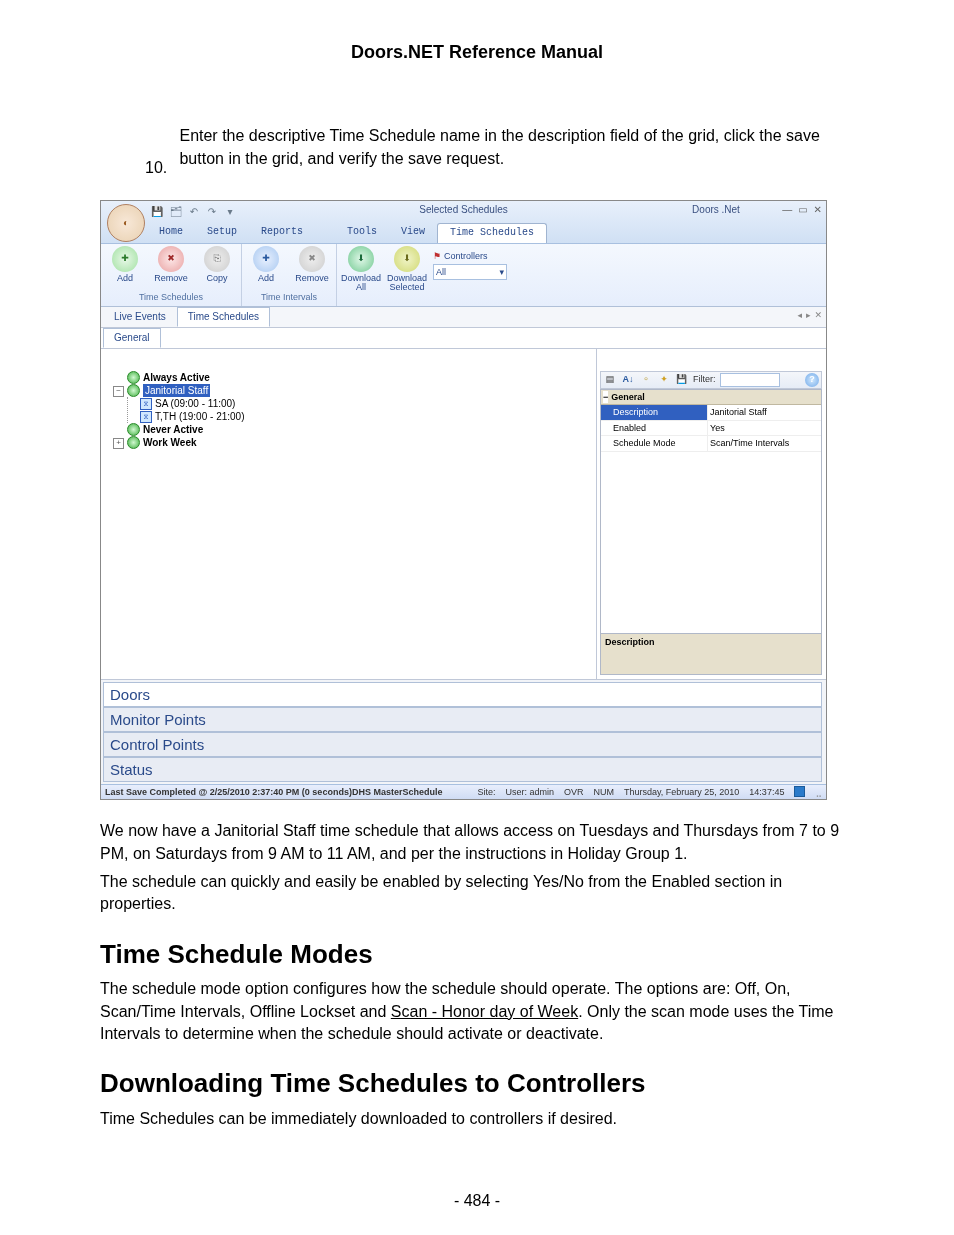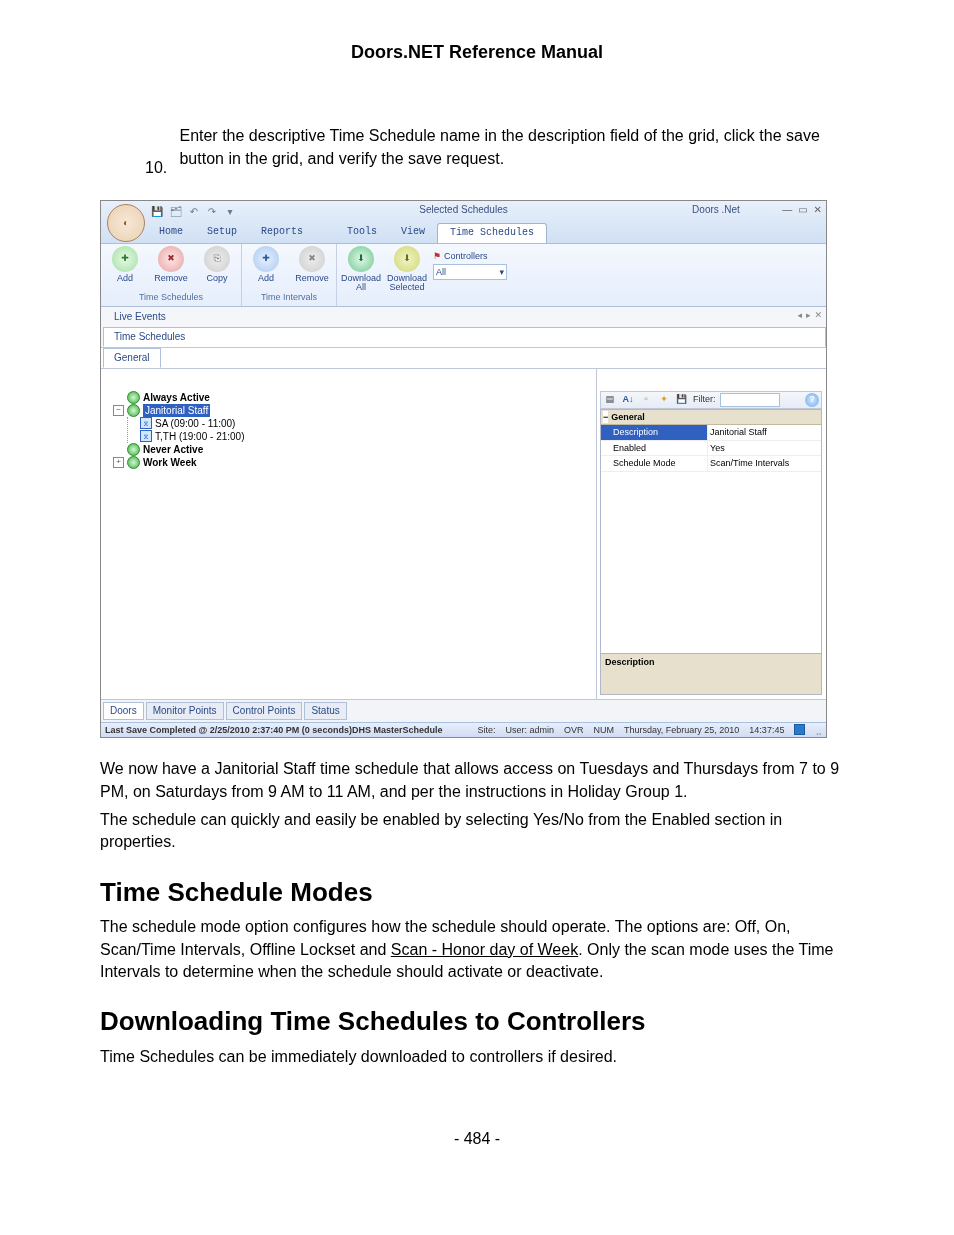--- a/index.html
+++ b/index.html
@@ -180,21 +180,20 @@
     width: 68px; height: 14px;
     padding: 0 2px;
     justify-content: space-between;
   }
   .panel-tabs {
     display: flex;
     border-bottom: 1px solid #c0c8d8;
     background: #f4f6fa;
     padding-left: 2px;
     position: relative;
-    flex-direction: column;
   }
   .panel-tab {
     padding: 2px 10px;
     color: #2a4a8a;
     border: 1px solid transparent;
     font-size: 10px;
   }
   .panel-tab.active {
     background: #fff;
     border: 1px solid #b0c0d8;
@@ -223,21 +222,21 @@
     height: 330px;
   }
   .tree-pane {
     flex: 1;
     border-right: 1px solid #c0c8d8;
     padding: 22px 0 0 12px;
     font-size: 10px;
     color: #000;
   }
   .tree-node {
-    display: flex; align-items: center; gap: 3px;
+    display: flex; align-items: flex-end; gap: 3px;
     line-height: 1.3;
   }
   .tree-node .exp {
     width: 9px; height: 9px;
     border: 1px solid #888;
     font-size: 8px; line-height: 7px;
     text-align: center;
     color: #555;
   }
   .clock-green {
@@ -322,21 +321,22 @@
     height: 36px;
     padding: 2px 4px;
     font-size: 9px;
     font-weight: bold;
   }
   .bottom-tabs {
     display: flex;
     border-top: 1px solid #c0c8d8;
     background: #f2f4f8;
     padding: 2px;
-    font-size: 10px;
+    font-size: 15px;
+    flex-direction: column;
   }
   .bt-tab {
     padding: 1px 6px;
     border: 1px solid #b0c0d8;
     background: #fff;
     margin-right: 2px;
     color: #2a4a8a;
   }
   .bt-tab.inactive { background: #e8ecf4; }
   .status-bar {

